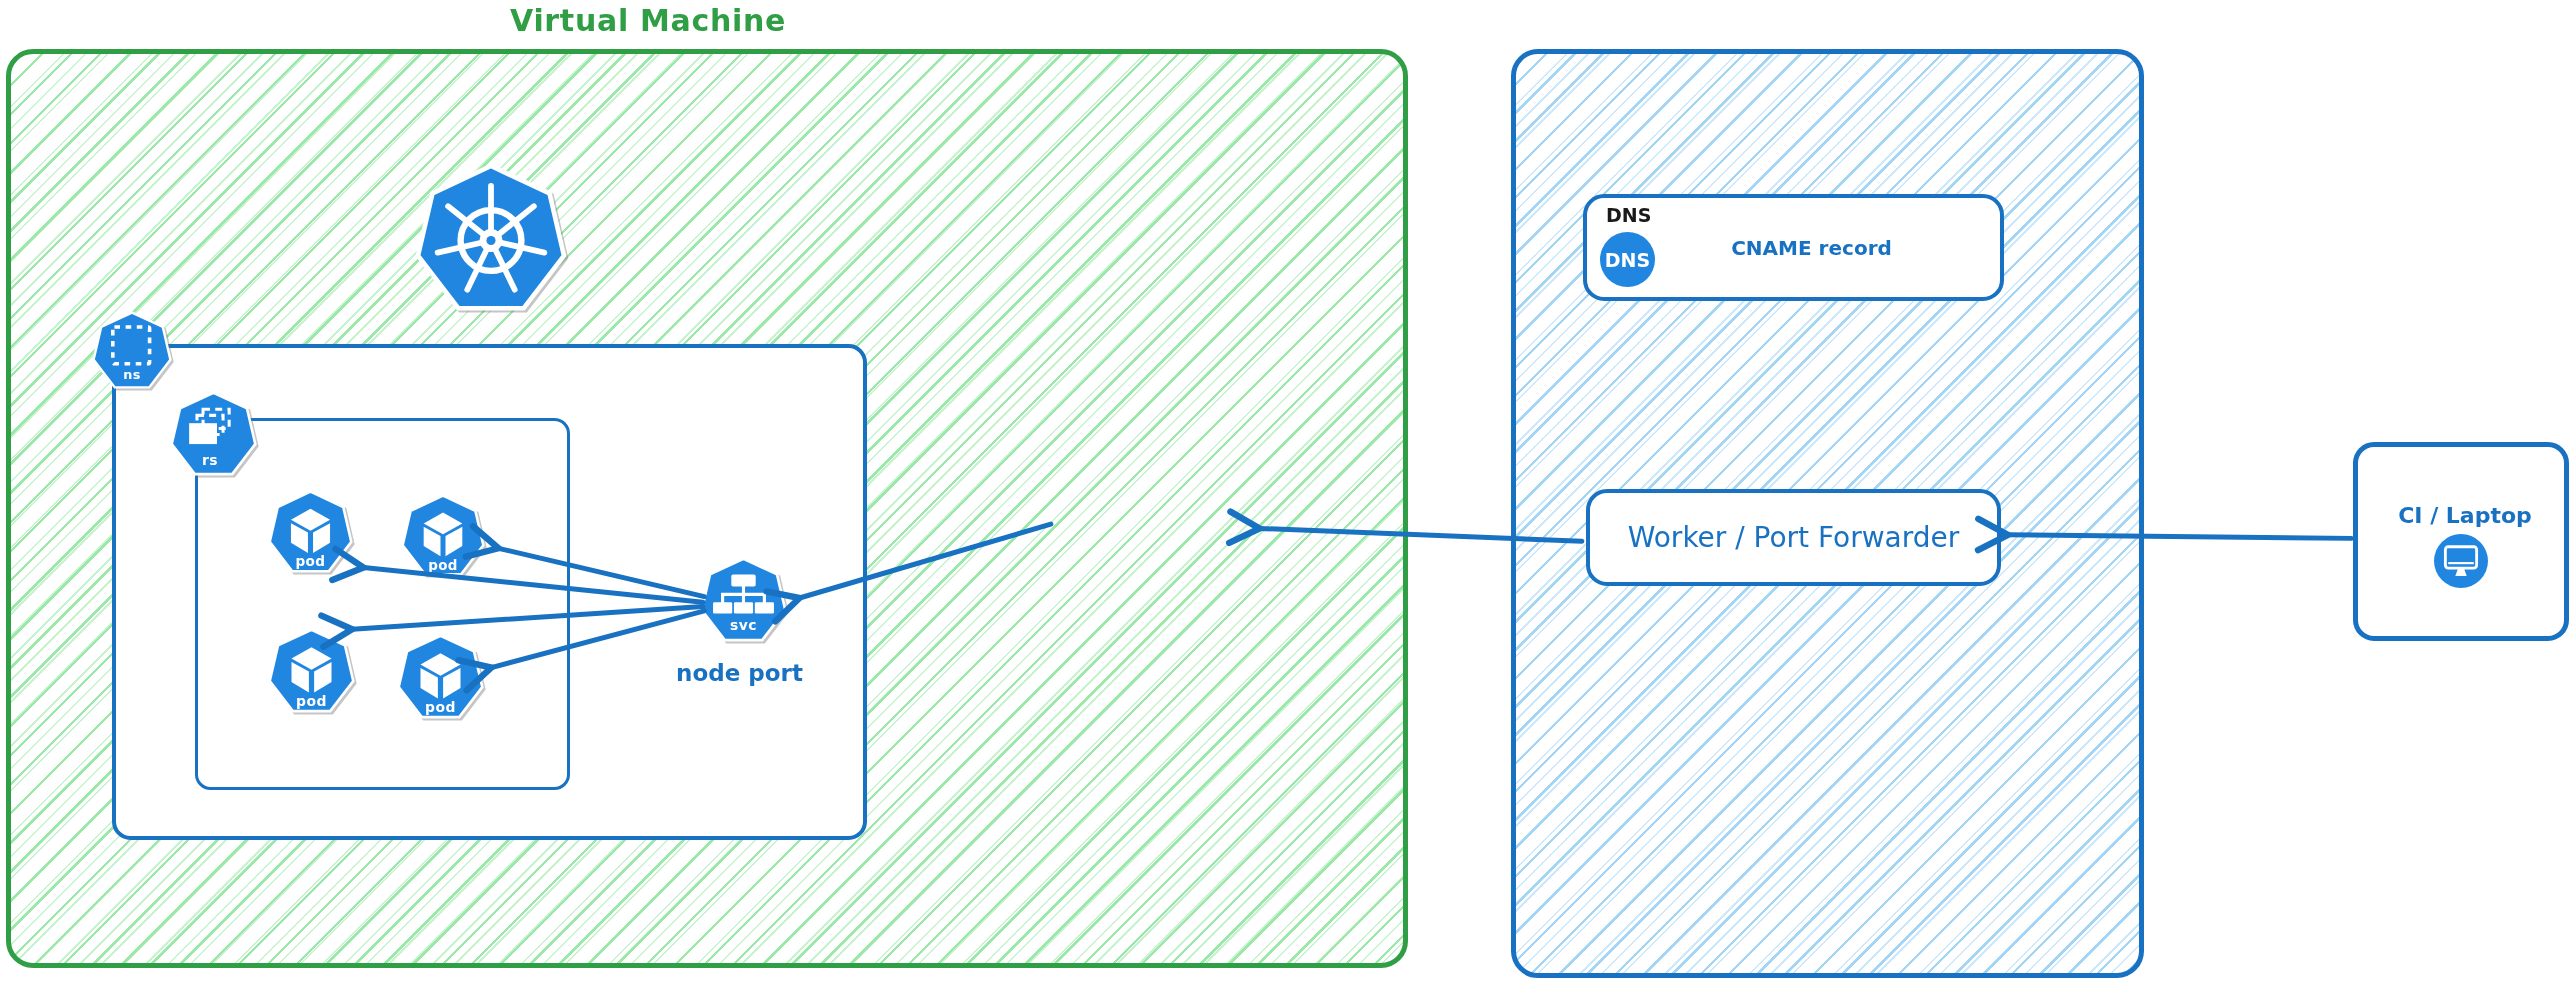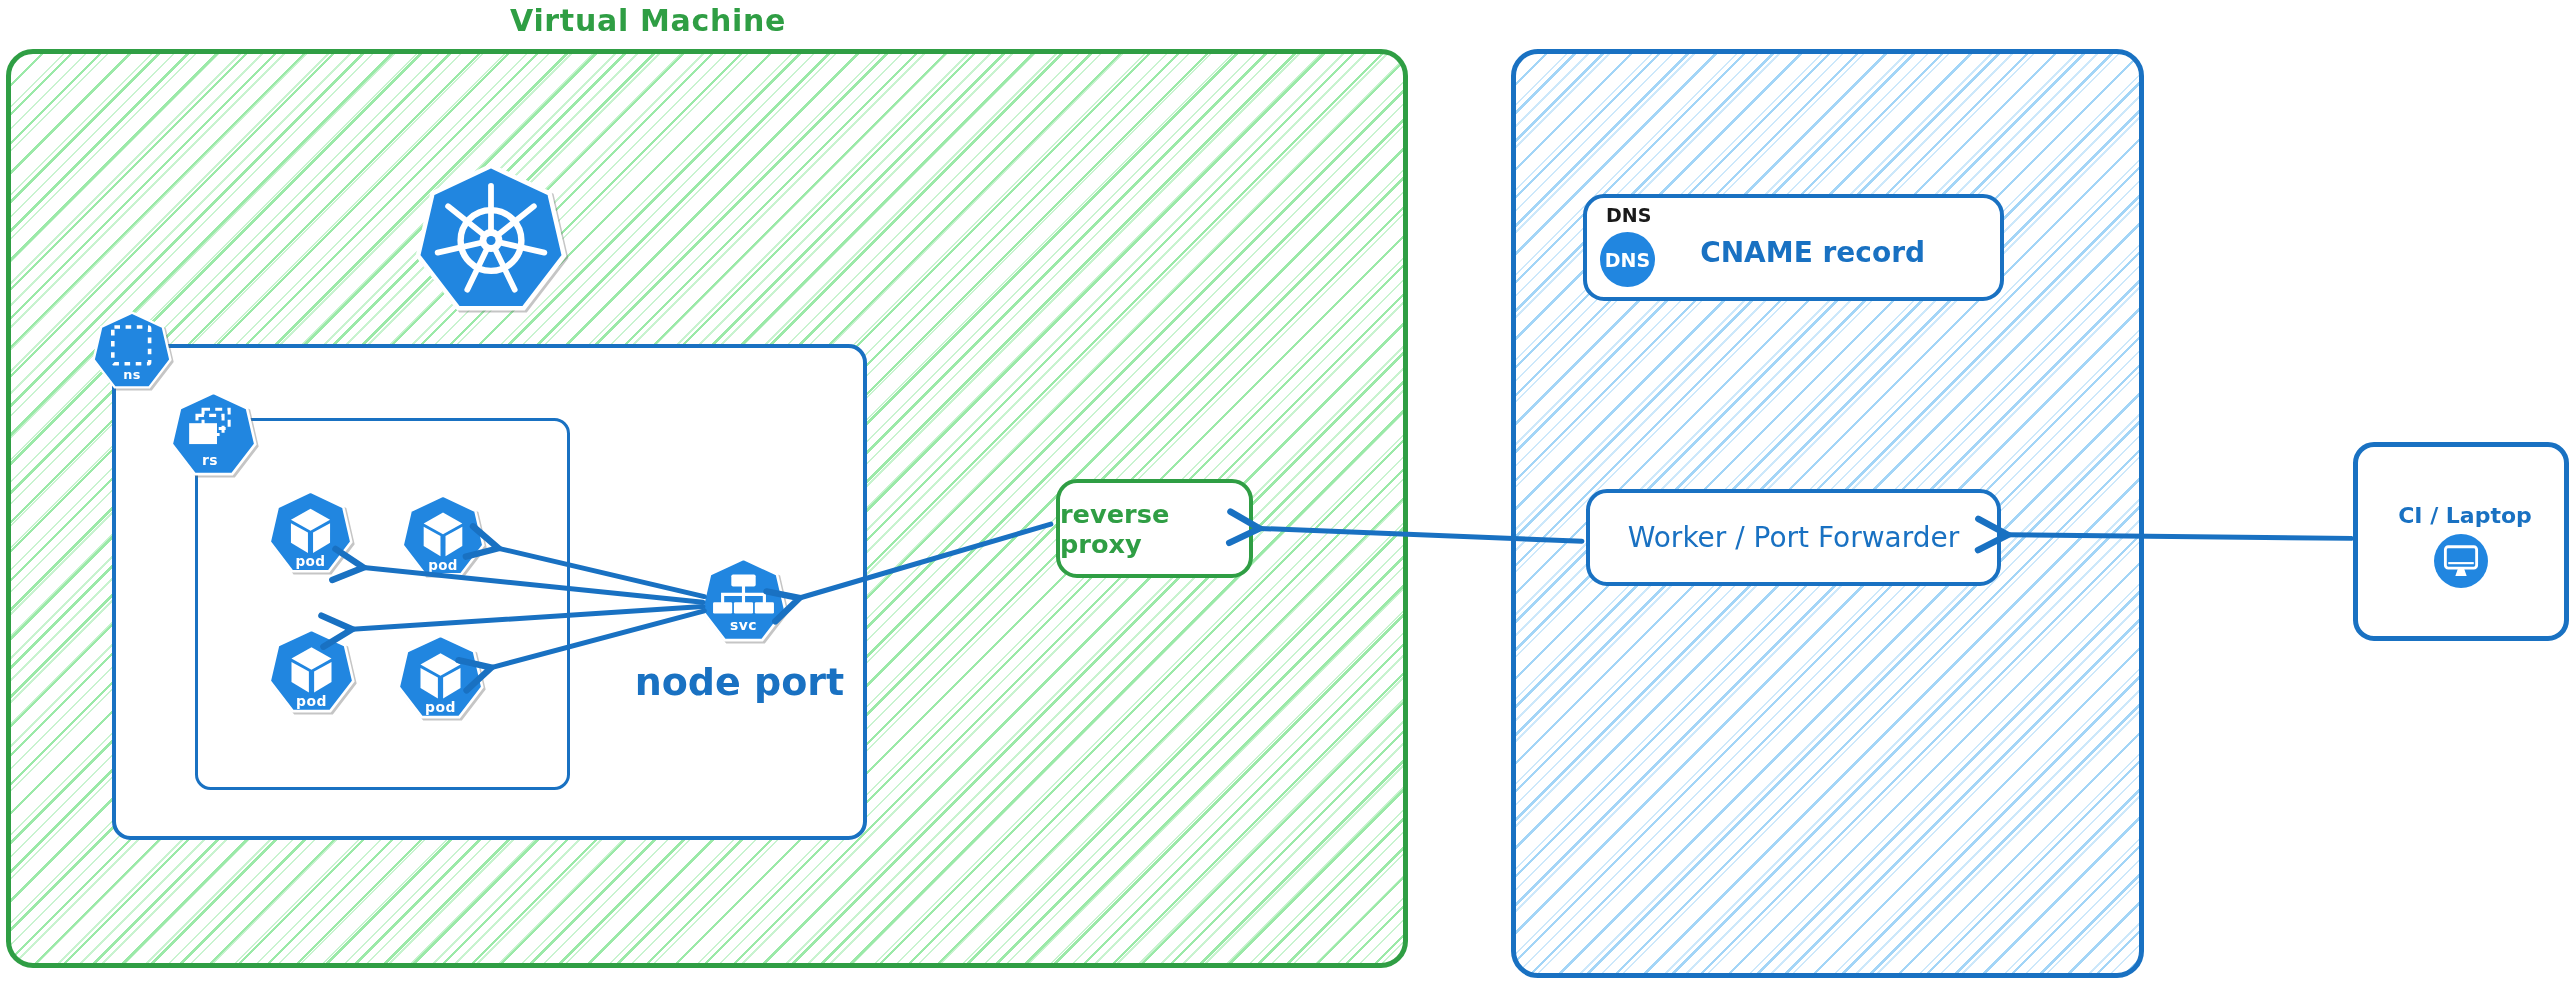--- a/index.html
+++ b/index.html
@@ -40,22 +40,22 @@
           border-radius:21px;color:var(--green);font-size:25.6px;font-weight:600;}
   .dns-box{left:1583px;top:194px;width:421px;height:107px;border:4.3px solid var(--blue);border-radius:21px;}
   .worker-box{left:1586px;top:489px;width:415px;height:97px;border:4.3px solid var(--blue);
           border-radius:21px;color:var(--blue);font-size:28px;font-weight:400;}
   .ci-box{left:2353px;top:442px;width:216px;height:199px;border:5px solid var(--blue);border-radius:21px;
           background:#fff;z-index:4;}
 
   .dns-tag{left:1606px;top:204px;font-size:19px;font-weight:bold;color:var(--ink);z-index:5;}
   .dns-circle{left:1600px;top:232px;width:55px;height:55px;border-radius:50%;background:var(--iconblue);
           display:flex;align-items:center;justify-content:center;color:#fff;font-size:19px;font-weight:bold;z-index:5;}
-  .cname{left:1698px;top:236px;width:227px;text-align:right;color:var(--blue);
-          font-size:28px;font-weight:600;z-index:5;}
+  .cname{left:1698px;top:236px;width:227px;text-align:center;color:var(--blue);
+          font-size:20px;font-weight:600;z-index:5;}
   .ci-label{left:2353px;top:503px;width:216px;text-align:center;color:var(--blue);
           font-size:22px;font-weight:600;z-index:5;padding-left:8px;}
   .ci-circle{left:2434px;top:534px;width:54px;height:54px;border-radius:50%;background:var(--iconblue);
           display:flex;align-items:center;justify-content:center;z-index:5;}
 
   
   .hepta{z-index:4;filter:drop-shadow(2.8px 2.8px 0.7px rgba(110,110,110,.40));}
   .hep{fill:var(--iconblue);stroke:#fff;stroke-width:3;}
   .w{fill:#fff;}
   .wl{stroke:#fff;stroke-width:3.6;fill:none;stroke-linecap:round;}
@@ -63,21 +63,21 @@
           font-family:"DejaVu Sans",sans-serif;letter-spacing:.5px;}
   .k8s{left:415px;top:160px;width:152px;height:158px;}
   .ns-icon{left:92px;top:311px;width:80px;height:80px;}
   .rs-icon{left:170px;top:391px;width:87px;height:87px;}
   .pod1{left:268px;top:490px;width:85px;height:85px;}
   .pod2{left:401px;top:494px;width:84px;height:84px;}
   .pod3{left:268px;top:628px;width:87px;height:87px;}
   .pod4{left:397px;top:634px;width:87px;height:87px;}
   .svc-icon{left:700px;top:557px;width:87px;height:87px;}
   .nodeport{left:633px;top:660px;width:213px;text-align:center;color:var(--blue);
-          font-size:38px;font-weight:600;z-index:4;}
+          font-size:23px;font-weight:600;z-index:4;}
 
   
   #wires{position:absolute;left:0;top:0;width:2576px;height:983px;z-index:6;pointer-events:none;}
   #wires line{stroke:var(--blue);stroke-width:7;stroke-linecap:round;}
 </style>
 </head>
 <body>
 
 <div id="canvas">
 
@@ -155,23 +155,20 @@
     <polyline points="26,52 26,43 74,43 74,52" class="wl"></polyline>
     <line x1="50" y1="43" x2="50" y2="52" class="wl"></line>
     <rect x="15" y="52" width="22" height="13" rx="1.5" class="w"></rect>
     <rect x="39" y="52" width="22" height="13" rx="1.5" class="w"></rect>
     <rect x="63" y="52" width="22" height="13" rx="1.5" class="w"></rect>
     <text x="50" y="84" class="ilabel">svc</text>
   </svg>
 
   <div class="abs nodeport">node port</div>
 
-  <div class="abs node-box rp-box">
-    <span>reverse proxy</span>
-  </div>
 
   <div class="abs node-box dns-box"></div>
   <div class="abs dns-tag">DNS</div>
   <div class="abs dns-circle">
     <span>DNS</span>
   </div>
   <div class="abs cname">CNAME record</div>
 
   <div class="abs node-box worker-box">
     <span>Worker / Port Forwarder</span>

